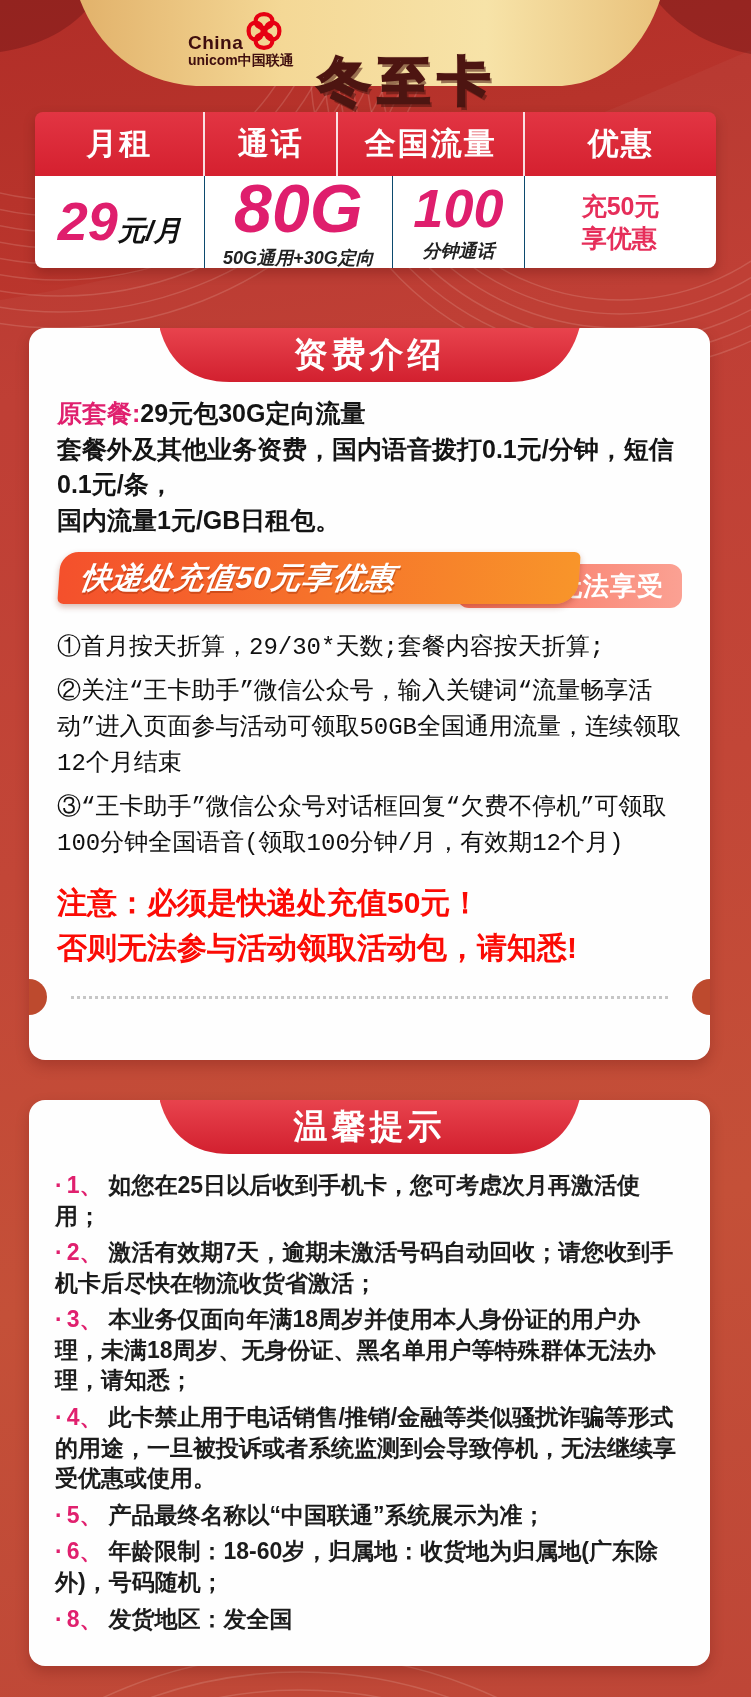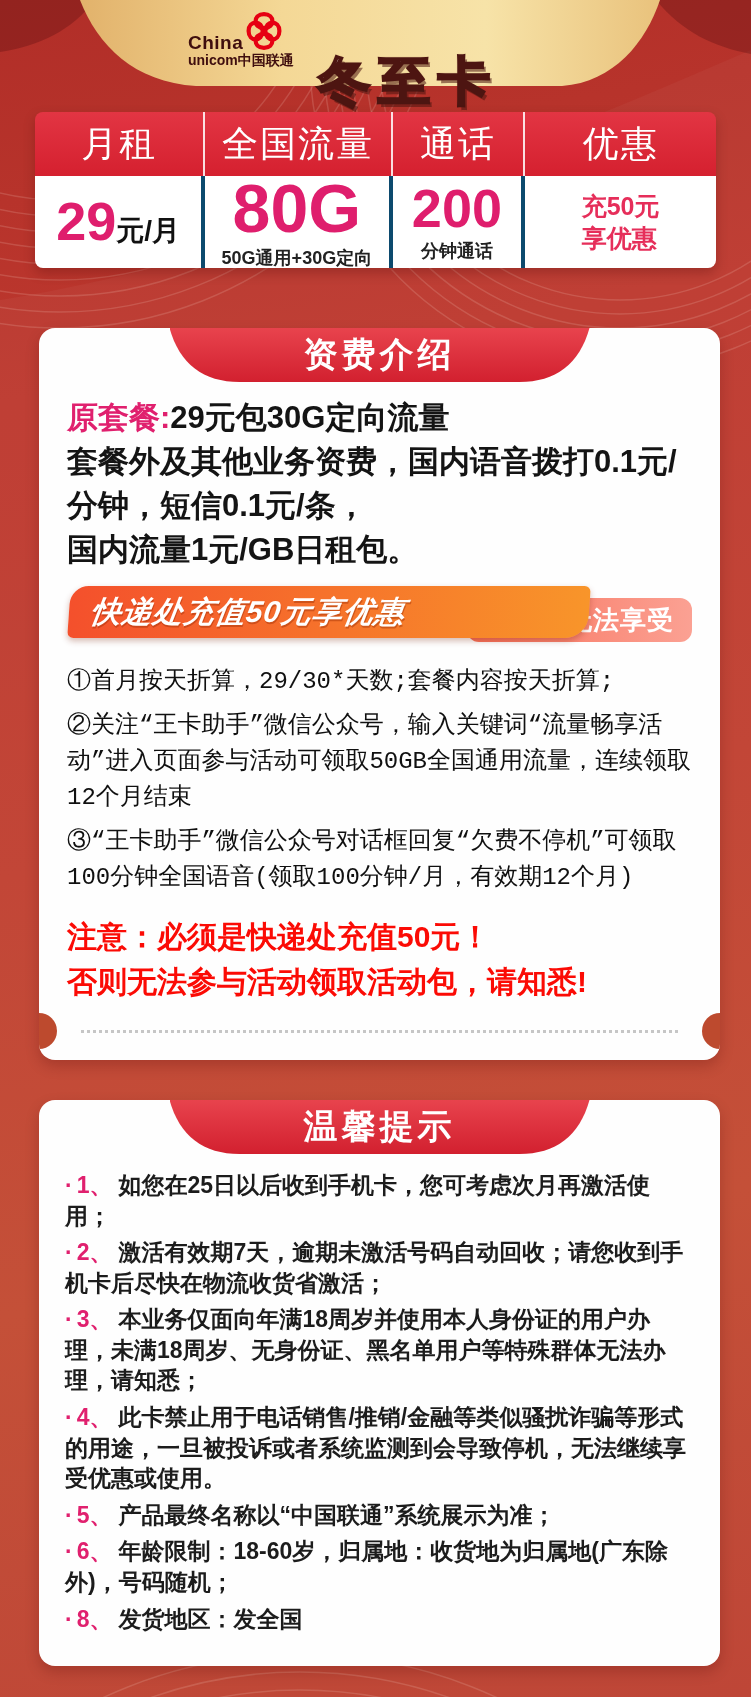--- a/index.html
+++ b/index.html
@@ -18,46 +18,46 @@
   .page-title{ position:absolute; left:318px; top:8px; width:320px; text-align:left;
     font-size:52px; font-weight:900; letter-spacing:8px; color:#ffffff;
     -webkit-text-stroke:2.5px #4d1511;
     text-shadow:3px 4px 0 rgba(77,21,17,.55), 0 0 2px #4d1511;margin-top:39px; }
 
   
   .plan-table{ position:absolute; left:35px; top:112px; width:681px; height:156px;
     border-radius:8px; overflow:hidden; box-shadow:0 5px 12px rgba(60,0,0,.25); }
   .pt-head{ display:flex; height:64px; background:linear-gradient(180deg,#e23543,#d5202f); }
   .pt-head .cell{ display:flex; align-items:center; justify-content:center;
-    color:#fff; font-size:36px; font-weight:normal; letter-spacing:2px; }
+    color:#fff; font-size:31px; font-weight:bold; letter-spacing:2px; }
   .pt-body{ display:flex; height:92px; background:#fff; }
   .pt-body .cell{ display:flex; flex-direction:column; align-items:center; justify-content:center; }
   .c1{ width:25%; } .c2{ width:27.5%; } .c3{ width:19.5%; } .c4{ width:28%; }
   .pt-head .c1,.pt-head .c2,.pt-head .c3{ border-right:2px solid rgba(255,255,255,.85); }
-  .pt-body .c1,.pt-body .c2,.pt-body .c3{ border-right:4px solid #0c4a6e; }
+  .pt-body .c1,.pt-body .c2,.pt-body .c3{ border-right:1px solid #0c4a6e;font-style:italic; }
   .fee-line{ display:flex; align-items:baseline; }
   .big-num{ color:#df1e6d; font-weight:900; font-size:54px; line-height:1; }
   .big-num.g{ font-size:68px; }
   .unit{ color:#111; font-weight:bold; font-size:28px; }
   .cell-sub{ color:#222; font-size:18px; font-weight:600; margin-top:4px; white-space:nowrap; }
   .promo-cell{ color:#e62e5a; font-size:25px; font-weight:bold; line-height:1.3; text-align:left; }
 
   
-  .card{ position:absolute; left:39px; width:681px; background:#fefefe; border-radius:16px;
+  .card{ position:absolute; left:29px; width:681px; background:#fefefe; border-radius:16px;
     overflow:hidden; box-shadow:0 6px 14px rgba(70,5,5,.22); }
   .card-tariff{ top:328px; height:732px; }
   .card-tips{ top:1100px; height:566px; }
   .section-tab{ width:420px; height:54px; margin:0 auto; display:flex; align-items:center; justify-content:center;
     background:linear-gradient(180deg,#e8434d,#d2202f);
     clip-path:path('M0 0 L420 0 C410 36 386 54 350 54 L70 54 C34 54 10 36 0 0 Z');
     border-radius:0 0 26px 26px; }
   .section-tab span{ color:#fff; font-size:34px; font-weight:900; letter-spacing:4px; }
 
   .tariff-body{ padding:14px 28px 0; }
-  .t-line{ font-size:31px; line-height:1.42; color:#141414; font-weight:600; }
+  .t-line{ font-size:25px; line-height:1.42; color:#141414; font-weight:600; }
   .lbl-mag{ color:#e0206e; font-weight:800; }
   .t-strong{ font-weight:800; }
 
   .banner-row{ position:relative; height:66px; margin-top:14px; }
   .promo-banner{ position:absolute; left:2px; top:0; width:520px; height:52px; z-index:2;
     background:linear-gradient(90deg,#f4502c,#f8952a);
     border-radius:18px 6px 22px 6px; transform:skewX(-4deg);
     display:flex; align-items:center; padding-left:22px;
     box-shadow:0 3px 6px rgba(120,30,0,.3); }
   .promo-banner span{ transform:skewX(-4deg); color:#fff; font-size:30px; font-weight:900; font-style:italic;
@@ -141,37 +141,37 @@
       </svg>
     </div>
     <div class="brand-line2">unicom中国联通</div>
   </div>
 
   <div class="page-title">冬至卡</div>
 
   <div class="plan-table">
     <div class="pt-head">
       <div class="cell c1">月租</div>
+      <div class="cell c3">通话</div>
       <div class="cell c2">全国流量</div>
-      <div class="cell c3">通话</div>
       <div class="cell c4">优惠</div>
     </div>
     <div class="pt-body">
       <div class="cell c1">
         <div class="fee-line">
           <span class="big-num">29</span>
           <span class="unit">元/月</span>
         </div>
       </div>
       <div class="cell c2">
         <span class="big-num g">80G</span>
         <span class="cell-sub">50G通用+30G定向</span>
       </div>
       <div class="cell c3">
-        <span class="big-num">200</span>
+        <span class="big-num">100</span>
         <span class="cell-sub">分钟通话</span>
       </div>
       <div class="cell c4">
         <div class="promo-cell">
           <div>充50元</div>
           <div>享优惠</div>
         </div>
       </div>
     </div>
   </div>

